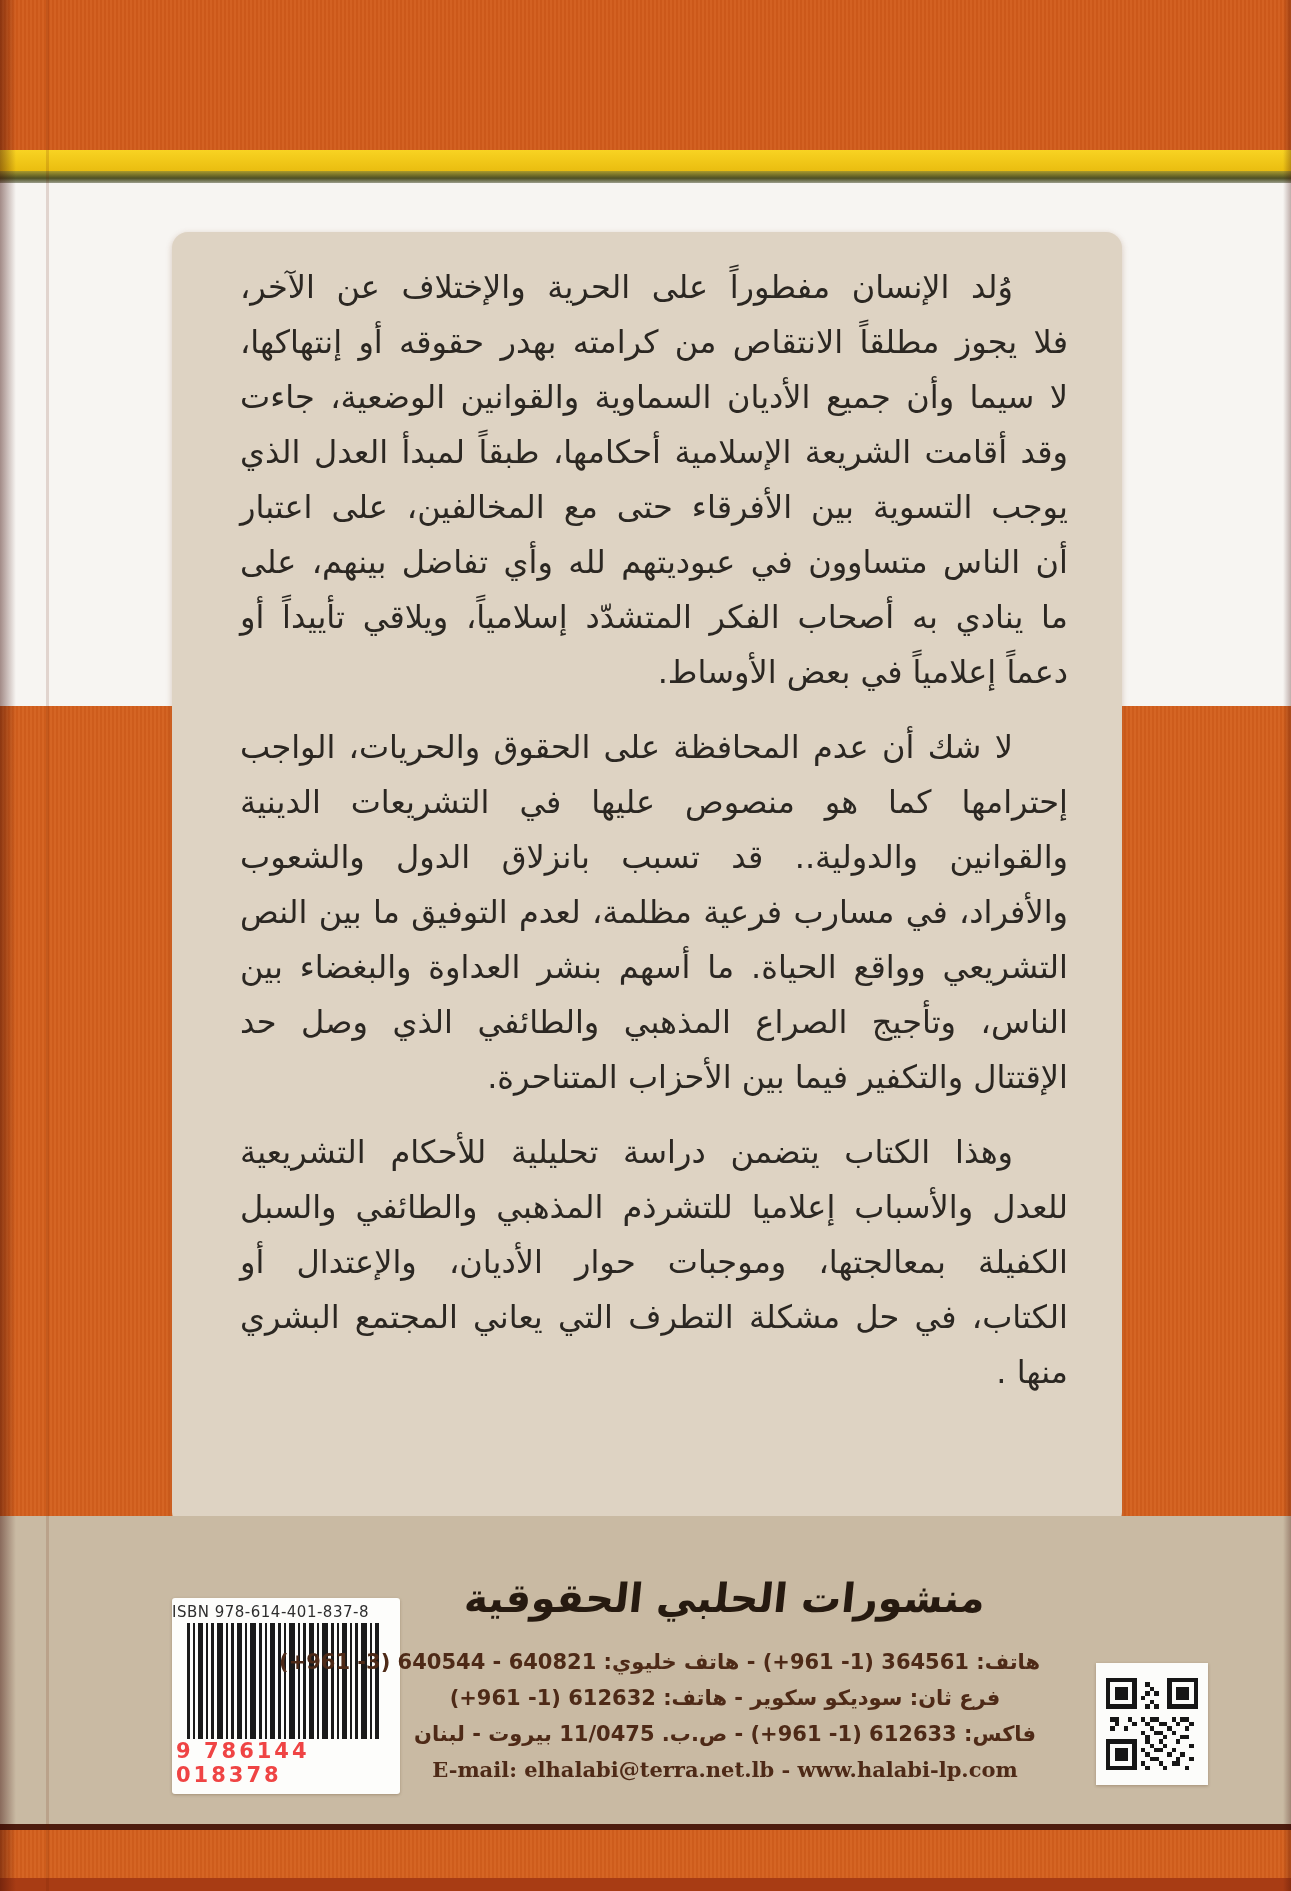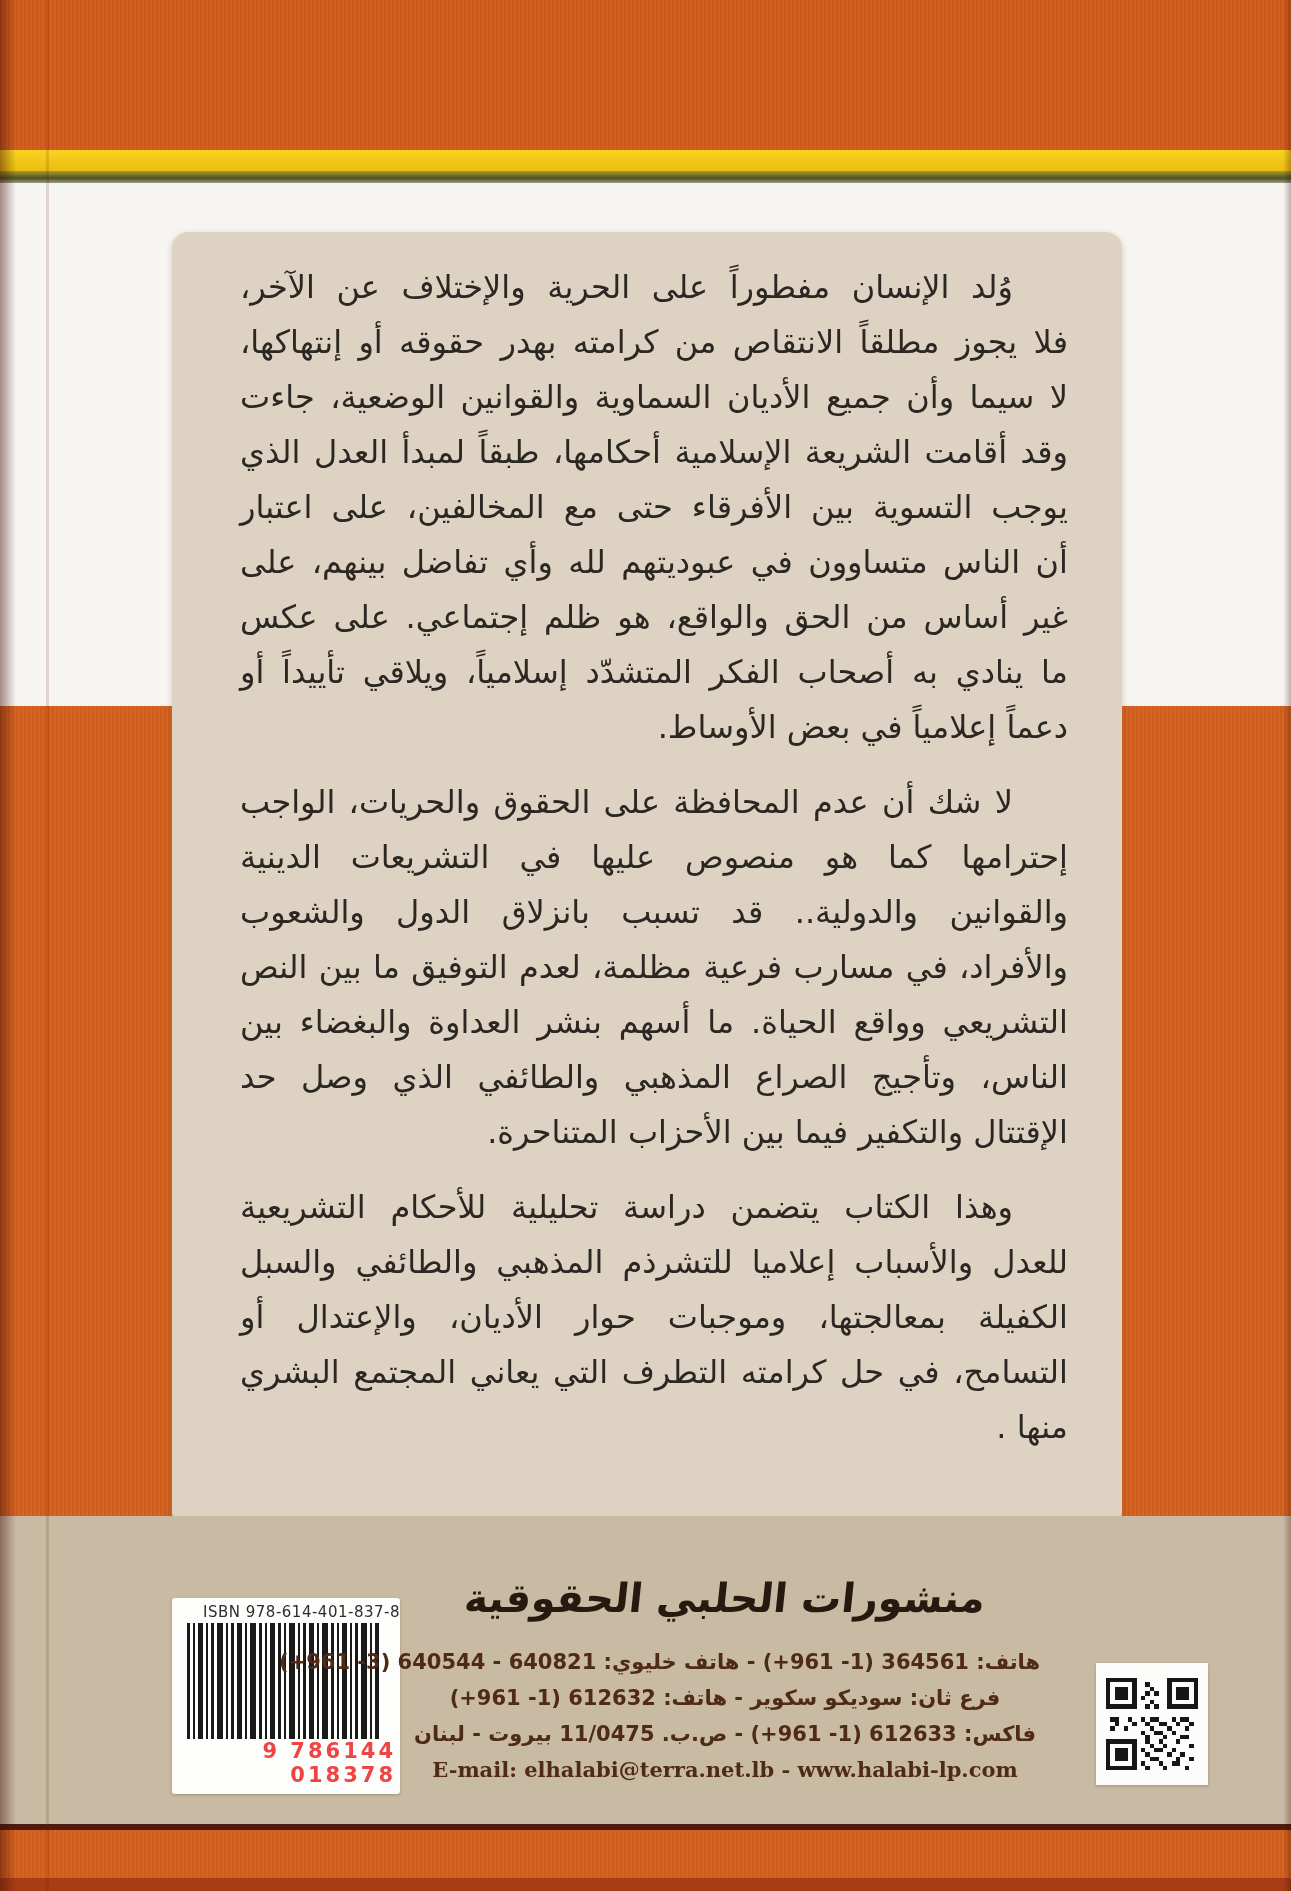--- a/index.html
+++ b/index.html
@@ -37,21 +37,21 @@
     box-shadow:0 2px 6px rgba(120,60,20,0.25);
   }
   .par { margin-bottom:20px;margin-left:14px; }
   .pline { text-align:justify; text-align-last:justify; }
   .pline.first { text-indent:55px; }
   .pline.last  { text-align-last:right; }
 
   
   .barcode-box {
     position:absolute; left:172px; top:82px; width:228px; height:196px;
-    background:#fdfdfb; border-radius:3px; text-align:right; padding-top:5px;
+    background:#fdfdfb; border-radius:3px; text-align:left; padding-top:5px;
     box-shadow:0 1px 3px rgba(80,50,20,0.3);
   }
   .isbn-label { font-size:15px; color:#2e2e2e; letter-spacing:0.5px; }
   .barcode-svg { width:204px; height:134px; display:block; margin:2px auto 0; }
   .isbn-digits { font-size:21px; color:#ef4444; letter-spacing:3px; margin-top:-18px;
                  background:#fdfdfb; display:inline-block; padding:0 4px;font-weight:bold; }
 
   .footer-center {
     position:absolute; left:410px; top:36px; width:630px;
     text-align:center; direction:rtl;
@@ -94,38 +94,37 @@
   <div class="abs band-orange-main tex"></div>
 
   <div class="panel">
     <div class="par">
       <div class="pline first">وُلد الإنسان مفطوراً على الحرية والإختلاف عن الآخر،</div>
       <div class="pline">فلا يجوز مطلقاً الانتقاص من كرامته بهدر حقوقه أو إنتهاكها،</div>
       <div class="pline">لا سيما وأن جميع الأديان السماوية والقوانين الوضعية، جاءت</div>
       <div class="pline">وقد أقامت الشريعة الإسلامية أحكامها، طبقاً لمبدأ العدل الذي</div>
       <div class="pline">يوجب التسوية بين الأفرقاء حتى مع المخالفين، على اعتبار</div>
       <div class="pline">أن الناس متساوون في عبوديتهم لله وأي تفاضل بينهم، على</div>
-      <div class="pline">غير أساس من الحق والواقع، هو ظلم إجتماعي. على عكس</div>
       <div class="pline">ما ينادي به أصحاب الفكر المتشدّد إسلامياً، ويلاقي تأييداً أو</div>
       <div class="pline last">دعماً إعلامياً في بعض الأوساط.</div>
     </div>
     <div class="par">
       <div class="pline first">لا شك أن عدم المحافظة على الحقوق والحريات، الواجب</div>
       <div class="pline">إحترامها كما هو منصوص عليها في التشريعات الدينية</div>
       <div class="pline">والقوانين والدولية.. قد تسبب بانزلاق الدول والشعوب</div>
       <div class="pline">والأفراد، في مسارب فرعية مظلمة، لعدم التوفيق ما بين النص</div>
       <div class="pline">التشريعي وواقع الحياة. ما أسهم بنشر العداوة والبغضاء بين</div>
       <div class="pline">الناس، وتأجيج الصراع المذهبي والطائفي الذي وصل حد</div>
       <div class="pline last">الإقتتال والتكفير فيما بين الأحزاب المتناحرة.</div>
     </div>
     <div class="par">
       <div class="pline first">وهذا الكتاب يتضمن دراسة تحليلية للأحكام التشريعية</div>
       <div class="pline">للعدل والأسباب إعلاميا للتشرذم المذهبي والطائفي والسبل</div>
       <div class="pline">الكفيلة بمعالجتها، وموجبات حوار الأديان، والإعتدال أو</div>
-      <div class="pline">التسامح، في حل كرامته التطرف التي يعاني المجتمع البشري</div>
+      <div class="pline">الكتاب، في حل مشكلة التطرف التي يعاني المجتمع البشري</div>
       <div class="pline last">منها .</div>
     </div>
   </div>
 
   <div class="abs footer-tan">
 
     <div class="barcode-box">
       <div class="isbn-label">ISBN 978-614-401-837-8</div>
       <svg class="barcode-svg" viewBox="0 0 204 134" shape-rendering="crispEdges">
         <g fill="#1a1a1a">

